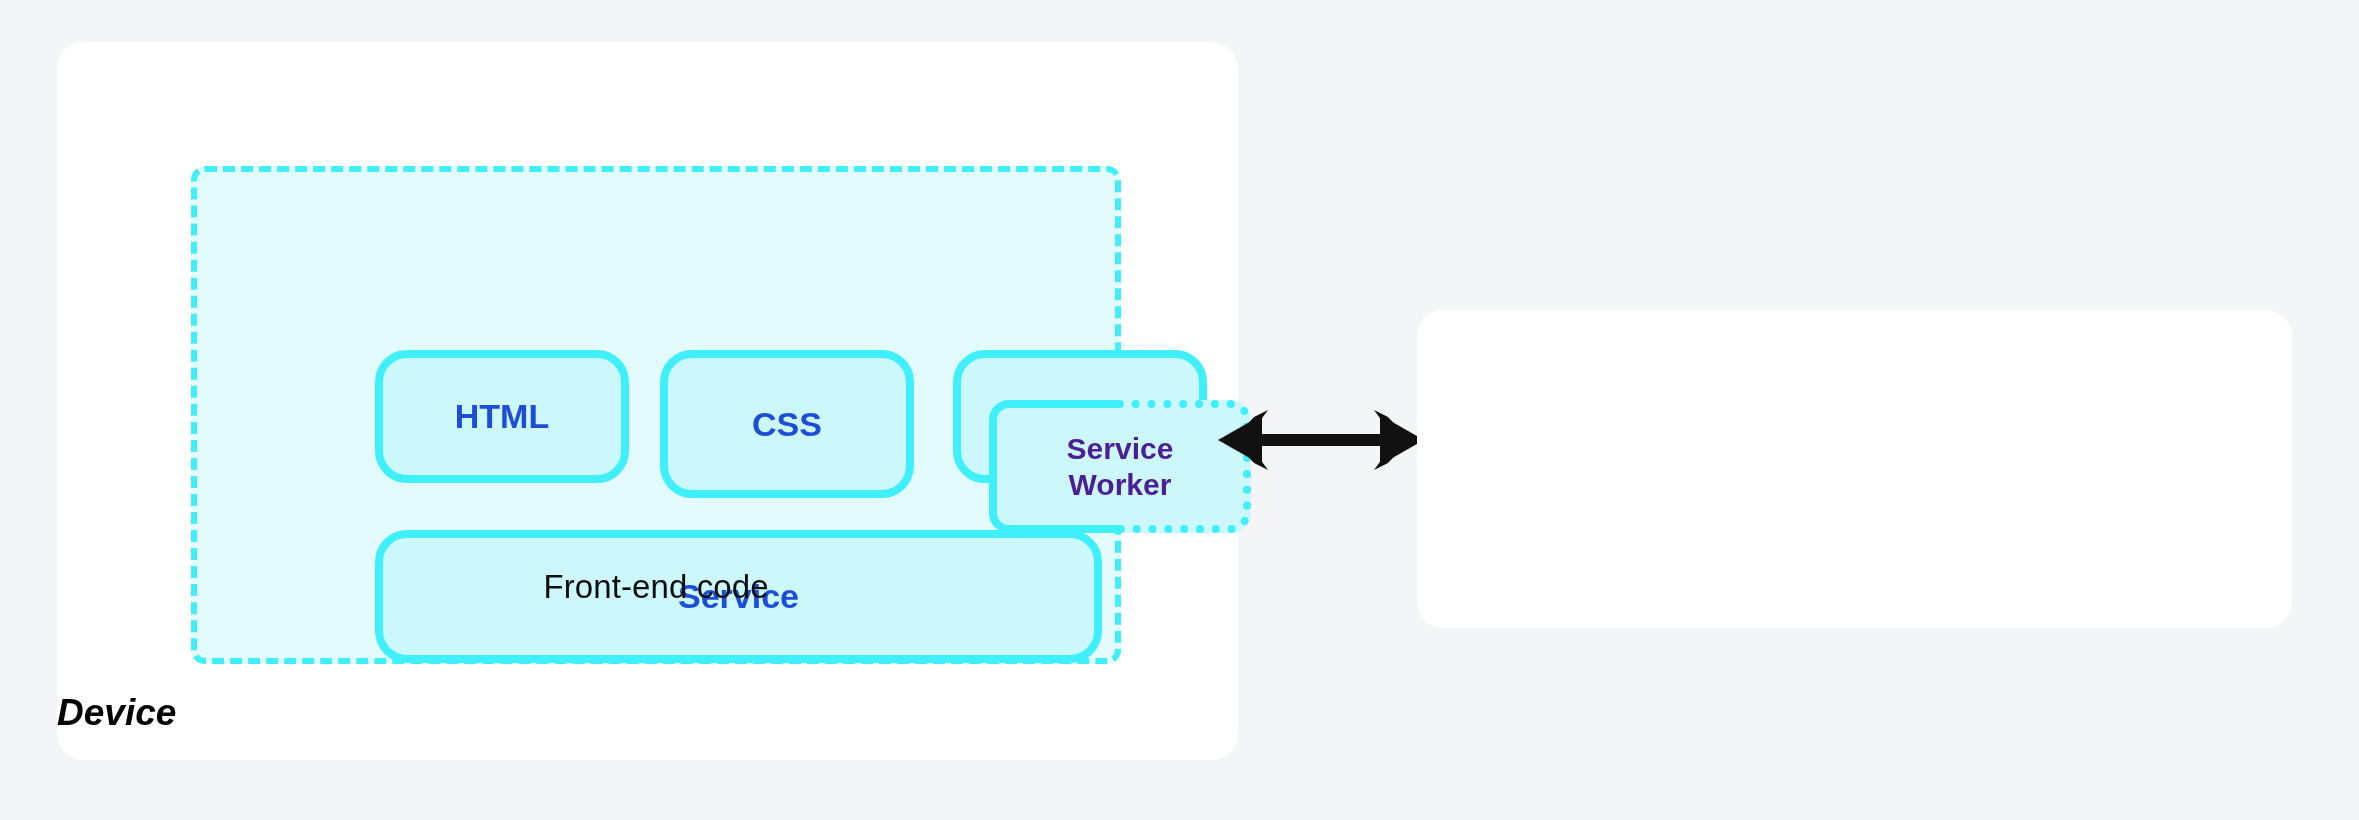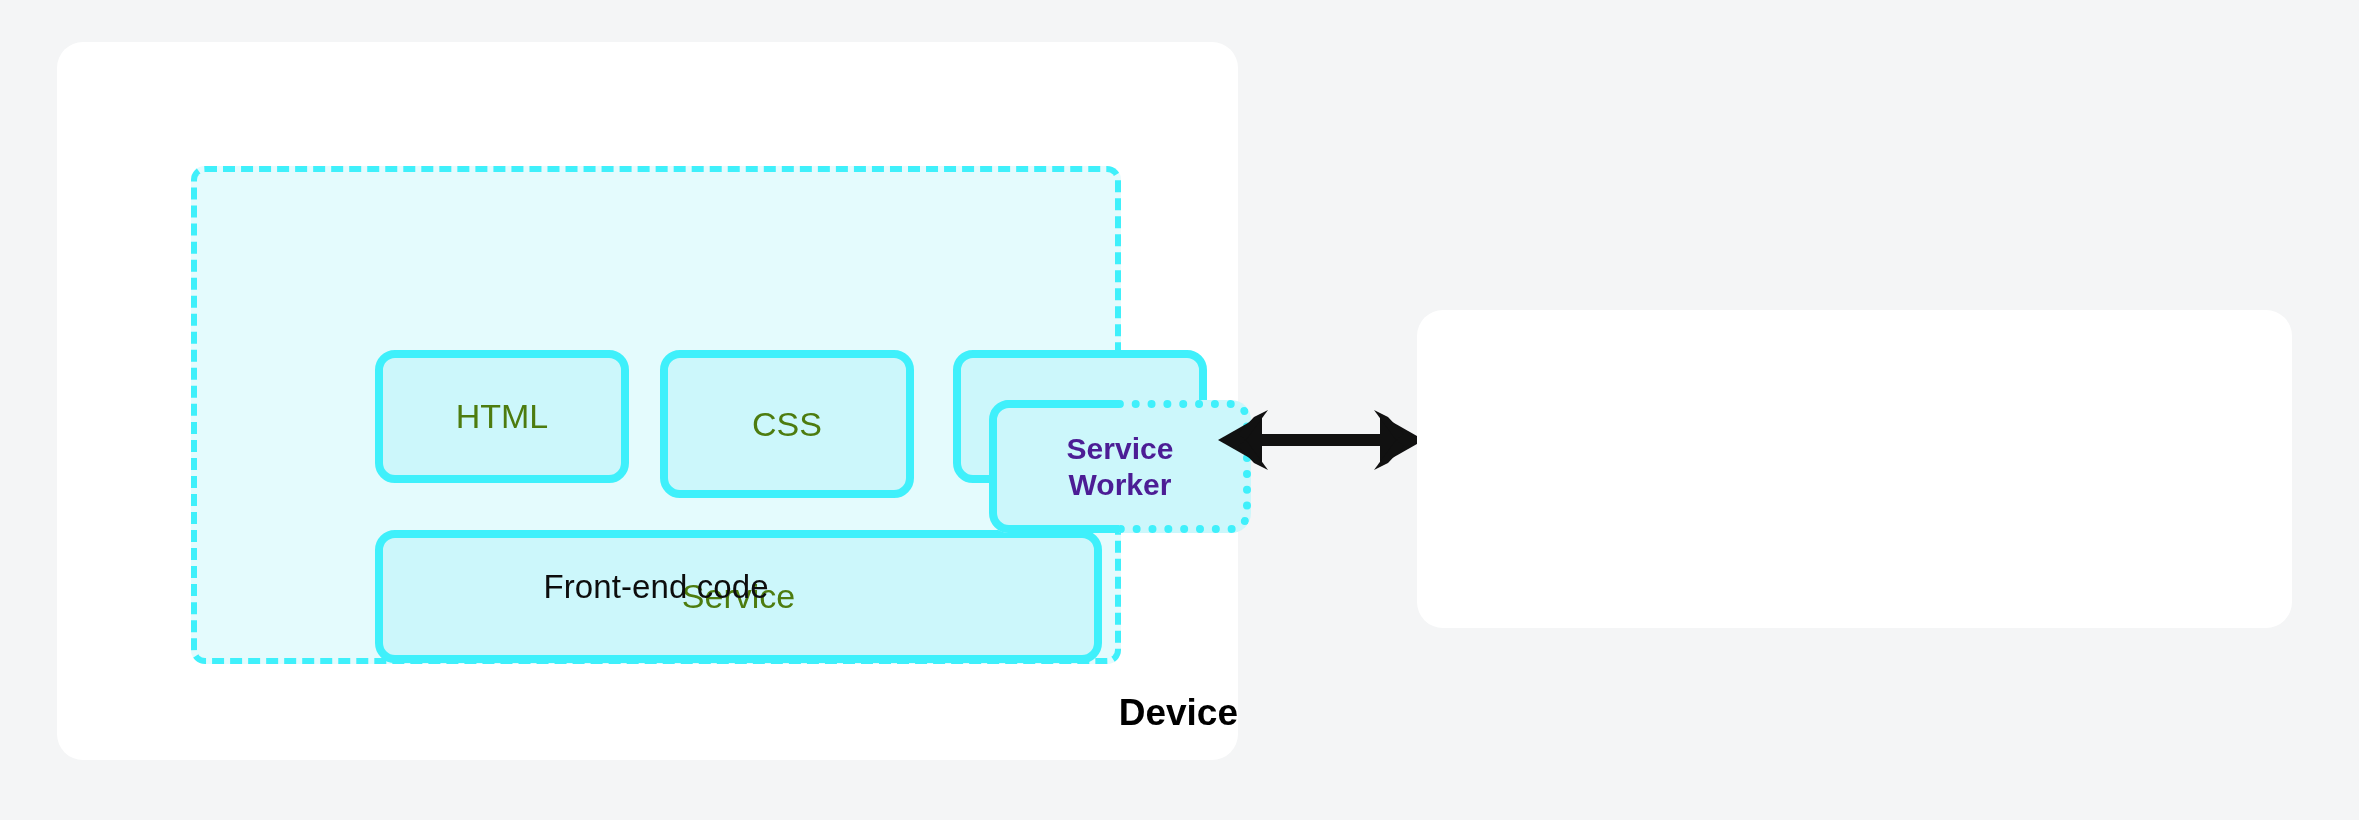--- a/index.html
+++ b/index.html
@@ -48,41 +48,42 @@
     color: #0d0d0d;
     letter-spacing: 0.1px;
   }
   #frontend-caption { bottom: 52px; margin-top: 20px; }
 
   
   .panel-title {
     position: absolute;
     left: 0;
     width: 100%;
-    text-align: right;
+    text-align: left;
     font-size: 37px;
     font-weight: 700;
     color: #000000;
+    font-style: italic;
   }
   #device-title { top: 650px; }
 
   
   .tile {
     position: absolute;
     background: #ccf7fb;
     border: 8px solid #3ff0fb;
-    border-radius: 20px;
+    border-radius: 32px;
     box-sizing: border-box;
     display: flex;
     align-items: center;
     justify-content: center;
     text-align: center;
     font-size: 34px;
-    font-weight: 400;
-    color: #4d7c0f;
+    font-weight: 700;
+    color: #1d4ed8;
     line-height: 1.12;
   }
   #tile-html       { left: 178px; top: 178px; width: 254px; height: 133px; }
   #tile-css        { left: 463px; top: 178px; width: 254px; height: 148px; }
   #tile-javascript { left: 756px; top: 178px; width: 254px; height: 133px; }
   #tile-manifest   { left: 178px; top: 358px; width: 727px; height: 133px; }
 
   
   #sw-wrap {
     position: absolute;

